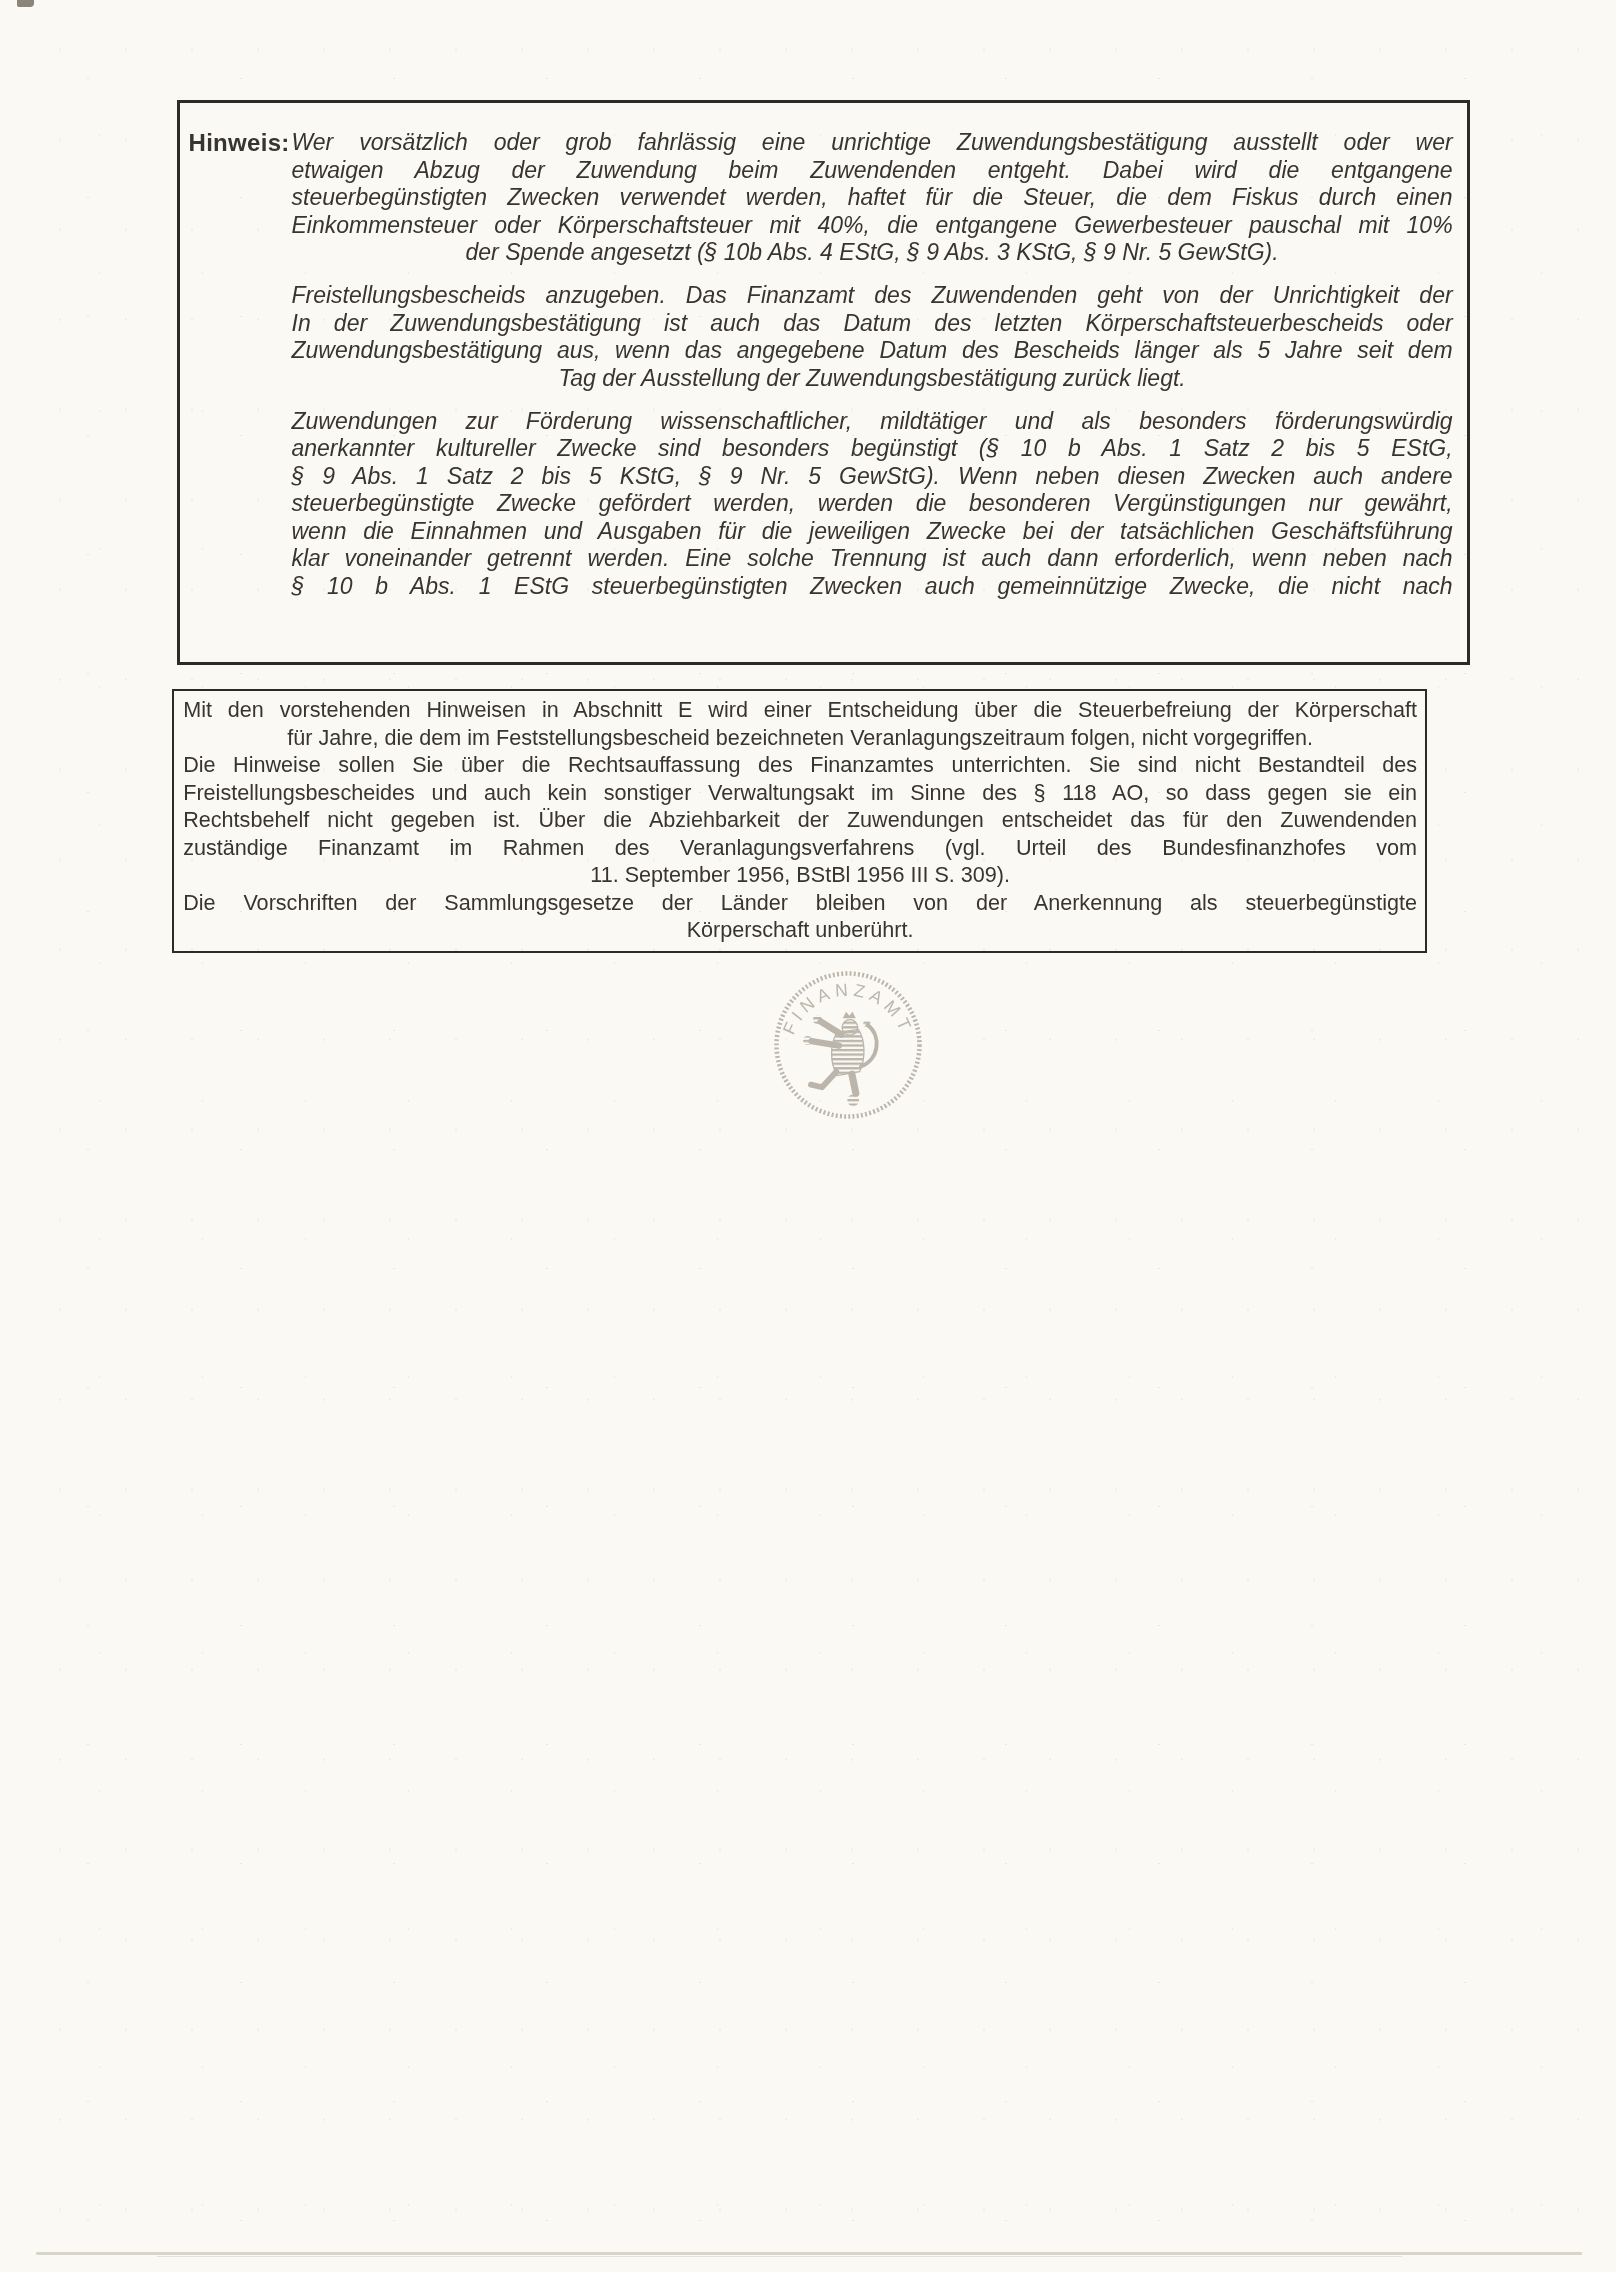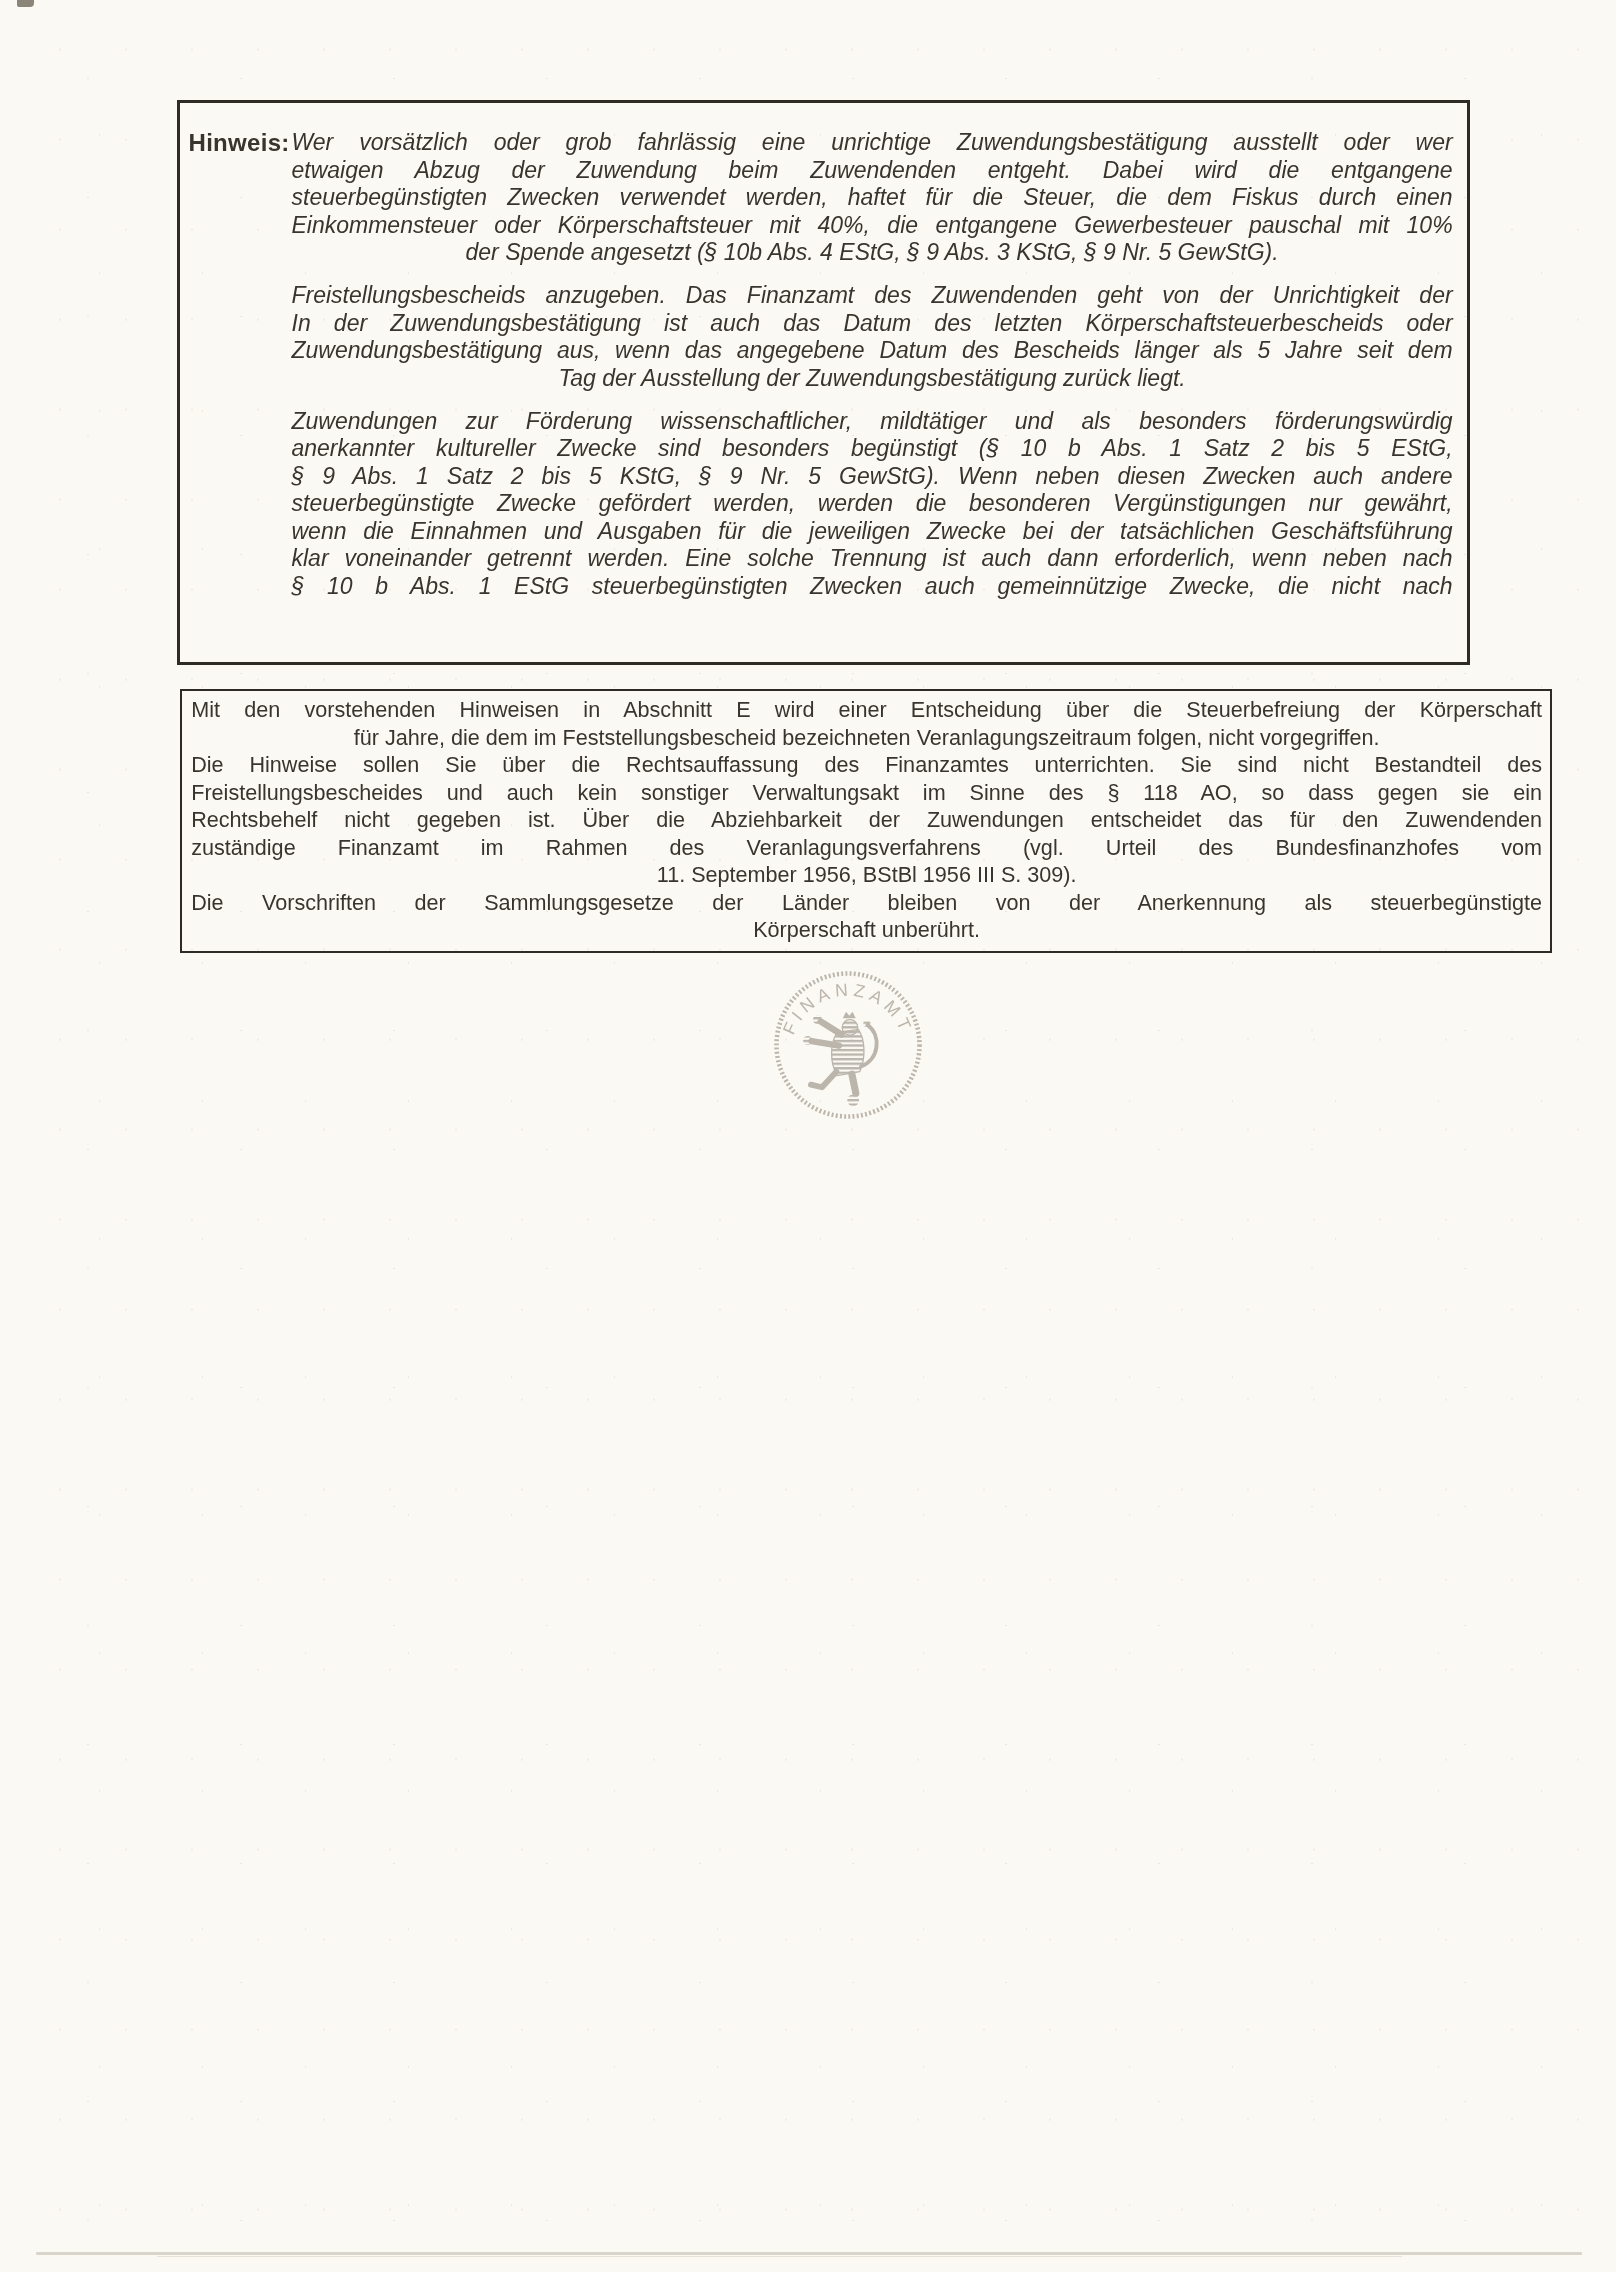--- a/index.html
+++ b/index.html
@@ -31,21 +31,21 @@
     letter-spacing:0.3px;
   }
   .box1 .paras{flex:1 1 auto; min-width:0;}
   .box1 .line{
     font-style:italic; font-size:23px; line-height:27.5px;
     white-space:normal;
   }
   #hinweis-paras .para + .para{margin-top:15.7px;}
   
   .box2{
-    position:absolute; left:180px; top:689px; width:1372px; height:264px;
+    position:absolute; left:172px; top:689px; width:1255px; height:264px;
     border:2.6px solid var(--border); box-sizing:border-box;
     padding:5.2px 7.9px 0 9.2px; overflow:hidden;
   }
   .box2 .line{font-size:21.6px; line-height:27.5px;}
   #info-paras .para{margin:0;}
   
   .jl{text-align:justify; text-align-last:justify;}
   .line{color:var(--ink);text-align:center;}
   
   .stamp{

